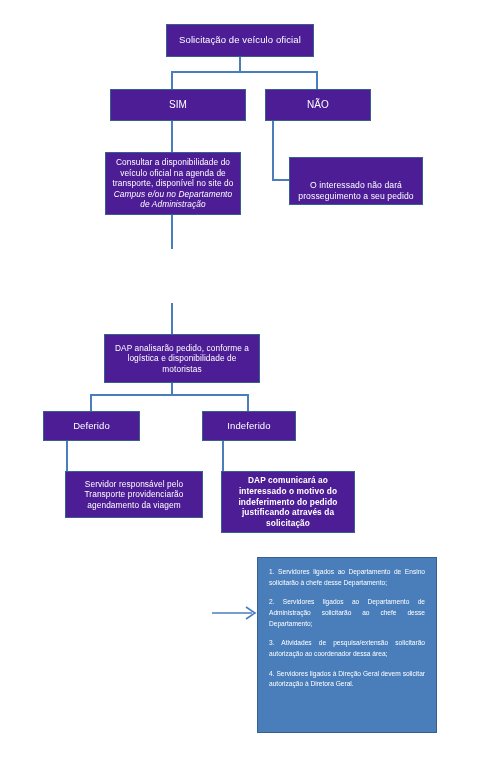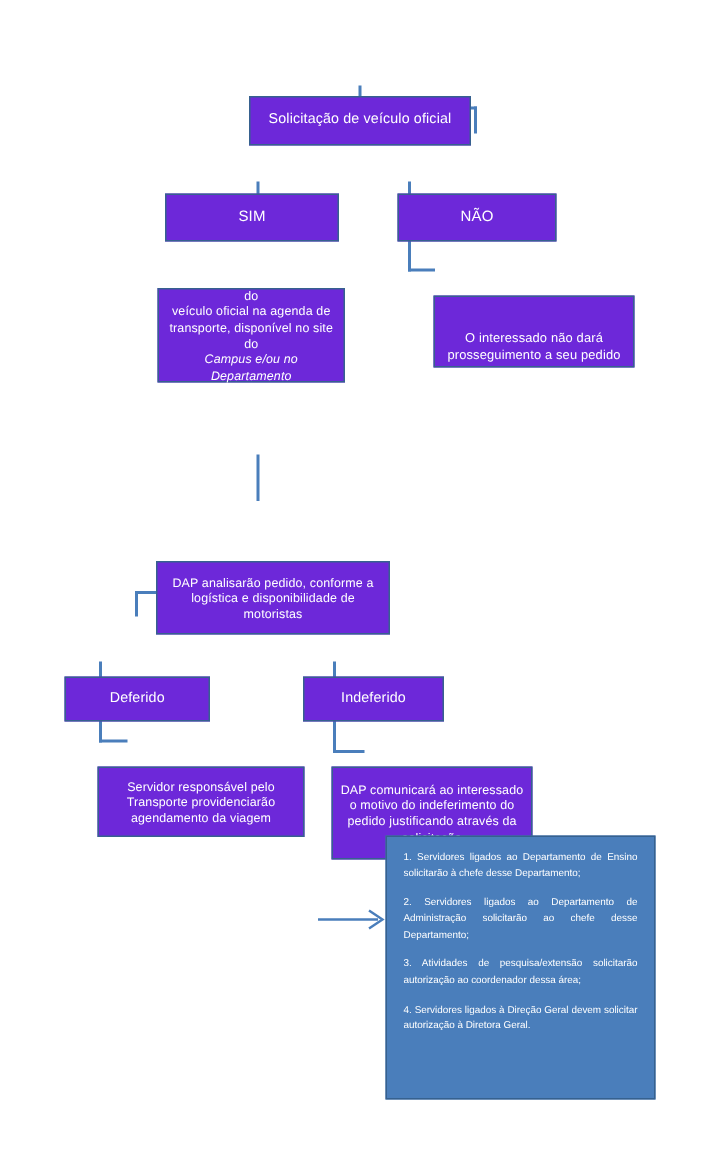--- a/index.html
+++ b/index.html
@@ -19,47 +19,46 @@
   .canvas {
     position: absolute;
     left: 0; top: 0;
     width: 479px;
     height: 768px;
   }
 
   
   .box {
     position: absolute;
-    background: #6d28d9;
+    background: #4c1d95;
     border: 1px solid #36618f;
     box-sizing: border-box;
     display: flex;
     align-items: center;
     justify-content: center;
     text-align: center;
     color: #ffffff;
     line-height: 1.28;
     padding: 2px 5px;
     letter-spacing: 0.1px;
-    margin-top: 40px;
   }
   .box .txt { display: block; width: 100%; }
   .box em, .box .ital { font-style: italic; }
 
   .b-start   { left:166px; top:24px;  width:148px; height:33px; font-size:9.5px; }
-  .b-sim     { left:110px; top:89px;  width:116px; height:32px; font-size:10px;  }
+  .b-sim     { left:110px; top:89px;  width:136px; height:32px; font-size:10px;  }
   .b-nao     { left:265px; top:89px;  width:106px; height:32px; font-size:10px;text-align:center;  }
-  .b-consult { left:105px; top:152px; width:125px; height:63px; font-size:8.3px; }
+  .b-consult { left:105px; top:152px; width:136px; height:63px; font-size:8.3px; }
   .b-nopros  { left:289px; top:157px; width:134px; height:48px; font-size:8.6px;align-items:flex-end; }
   .b-req     { left:104px; top:249px; width:136px; height:54px; font-size:8.3px; }
   .b-dap     { left:104px; top:334px; width:156px; height:49px; font-size:8.3px; }
   .b-def     { left:43px;  top:411px; width:97px;  height:30px; font-size:9.5px; }
   .b-indef   { left:202px; top:411px; width:94px;  height:30px; font-size:9.5px; }
   .b-serv    { left:65px;  top:471px; width:138px; height:47px; font-size:8.3px; }
-  .b-comun   { left:221px; top:471px; width:134px; height:62px; font-size:8.3px; }
+  .b-comun   { left:221px; top:471px; width:134px; height:62px; font-size:8.3px;font-weight:bold; }
   .b-chefia  { left:118px; top:620px; width:92px;  height:25px; font-size:9.5px; }
 
   
   .note-panel {
     position: absolute;
     left: 257px; top: 557px;
     width: 180px; height: 176px;
     background: #4a7ebb;
     border: 1px solid #36618f;
     box-sizing: border-box;

